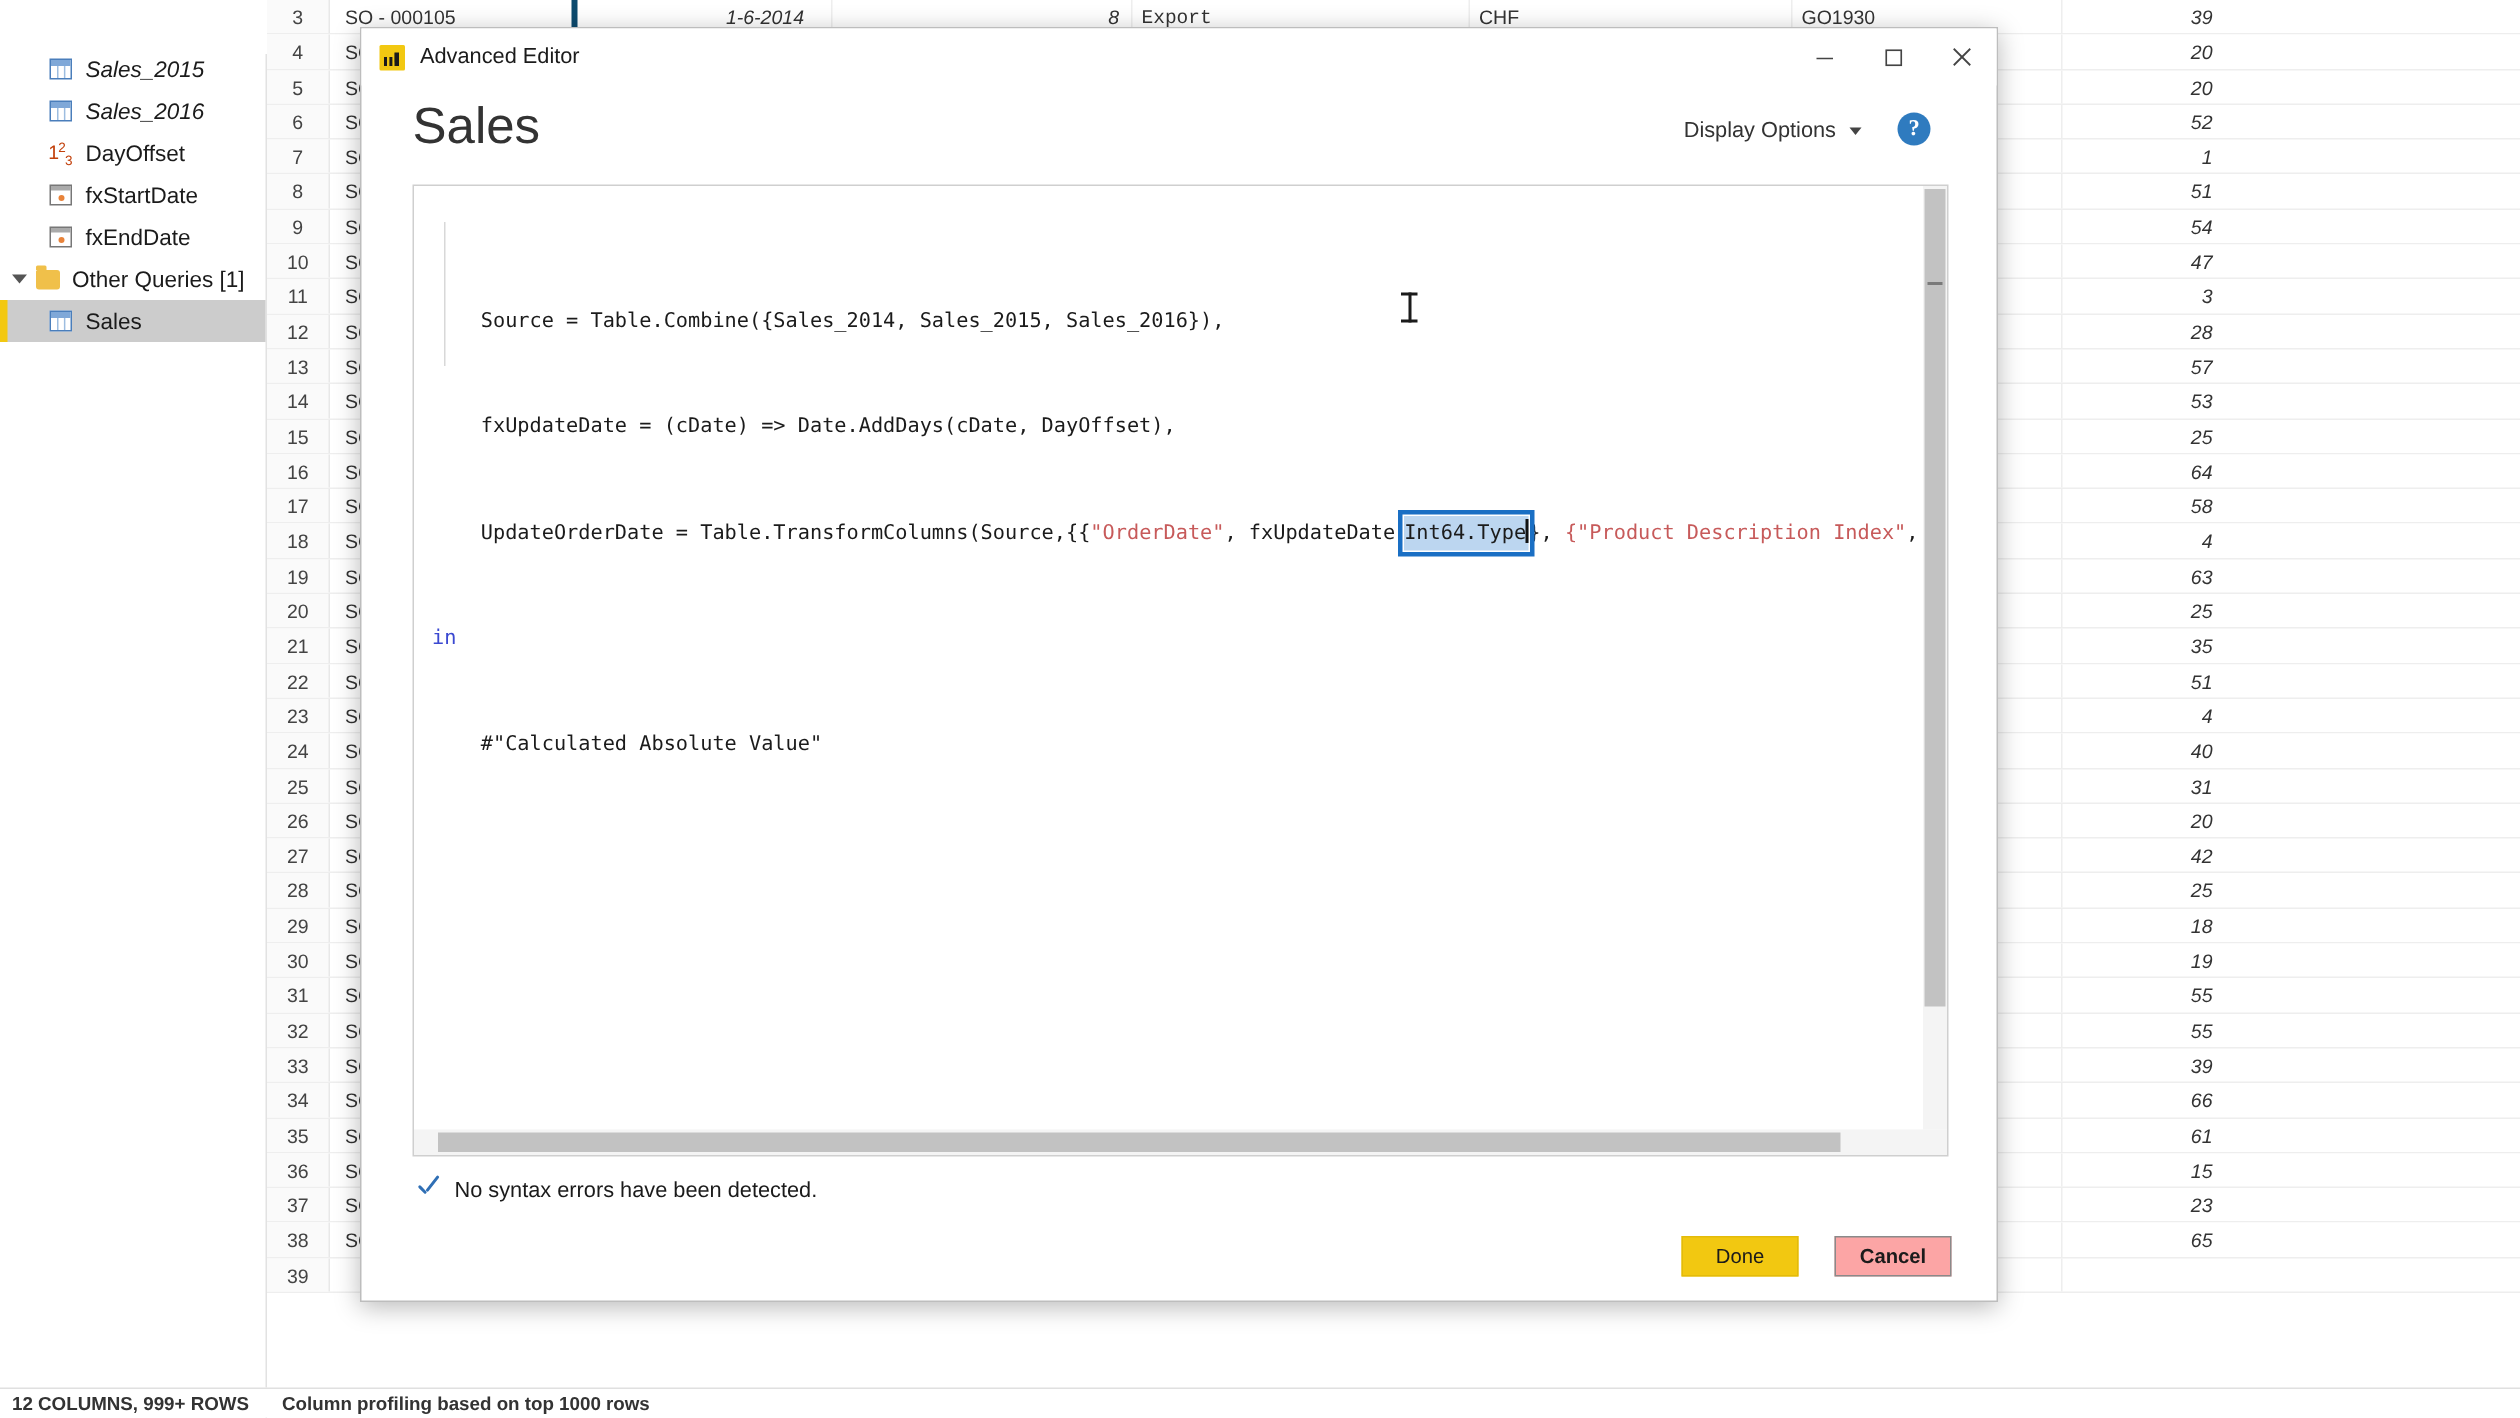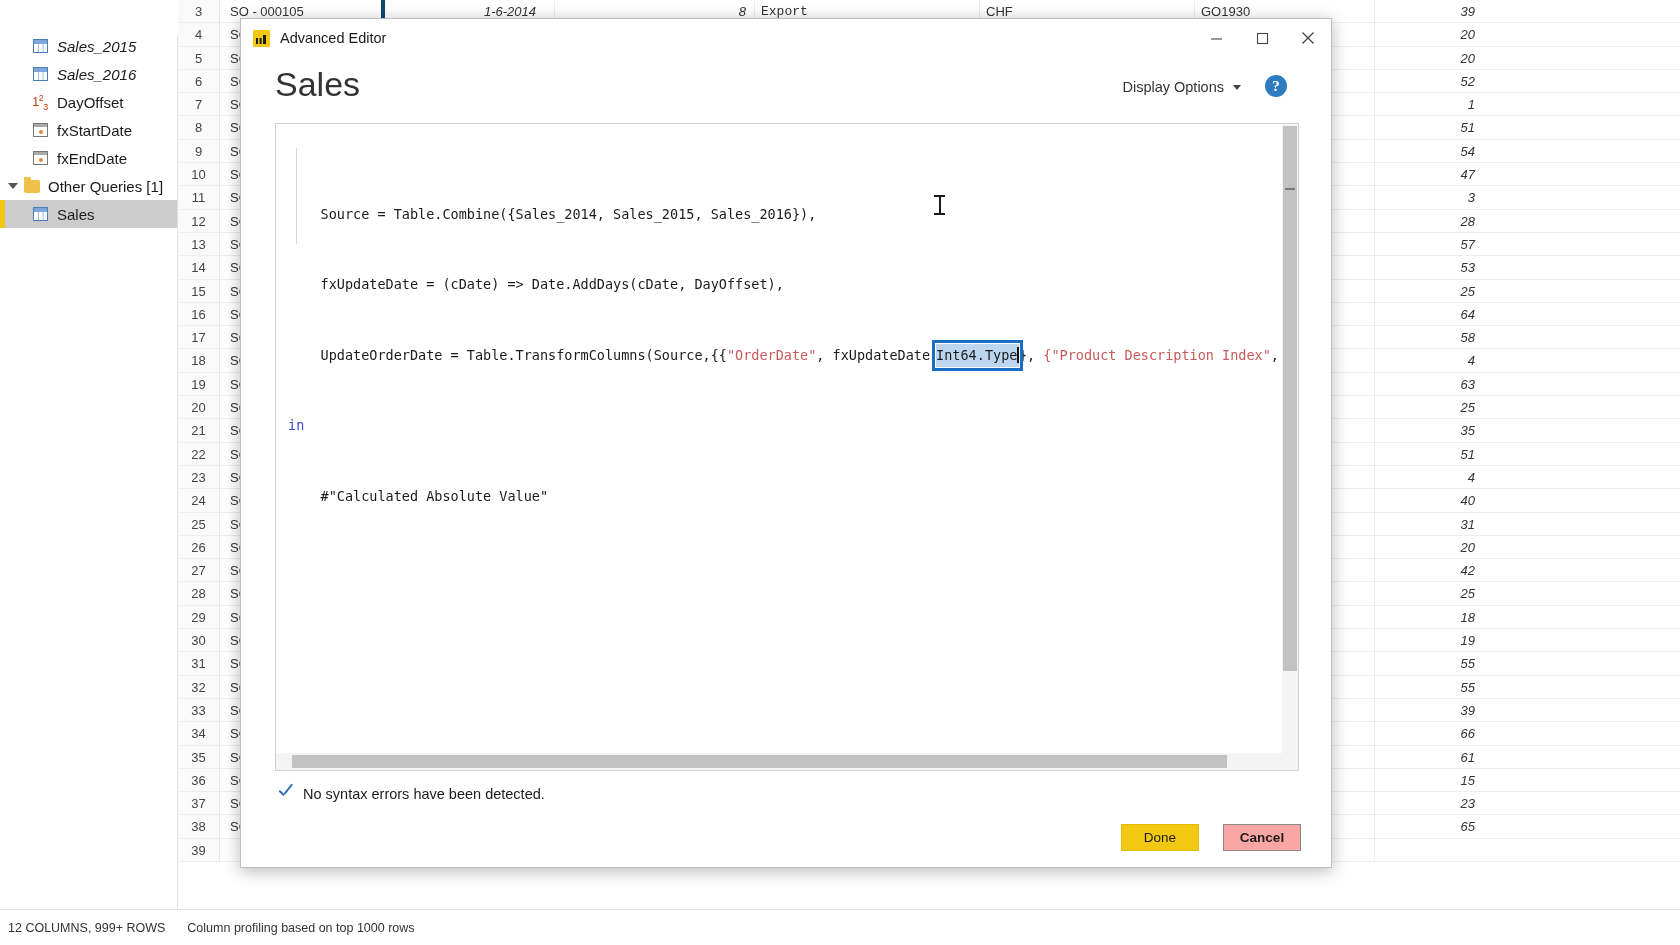--- a/index.html
+++ b/index.html
@@ -86,23 +86,23 @@
   .grid-row .c-prod {
     width:180px; padding-left:6px; border-right:1px solid #eeeeee; height:100%; line-height:23.3px;
   }
   .grid-row .c-num {
     width:140px; text-align:right; padding-right:40px; height:100%; line-height:23.3px; font-style:italic;
   }
   .grid-row:nth-child(even) { background:#ffffff; }
 
   
   .statusbar {
-    position:absolute; left:0; bottom:0; width:1680px; height:36px;
+    position:absolute; left:0; bottom:0; width:1680px; height:20px;
     background:#ffffff; border-top:1px solid #e0e0e0;
-    display:flex; align-items:center; font-size:12.5px; color:#333;
+    display:flex; align-items:center; font-size:12.5px; color:#333;font-weight:bold;
   }
   .statusbar .sb1 { padding-left:8px; }
   .statusbar .sb2 { padding-left:22px; }
 
   
   .dialog {
     position:absolute; left:240px; top:18px; width:1092px; height:850px;
     background:#ffffff; border:1px solid #bdbdbd;
     box-shadow: 0 3px 16px rgba(0,0,0,0.28);
     display:flex; flex-direction:column;

